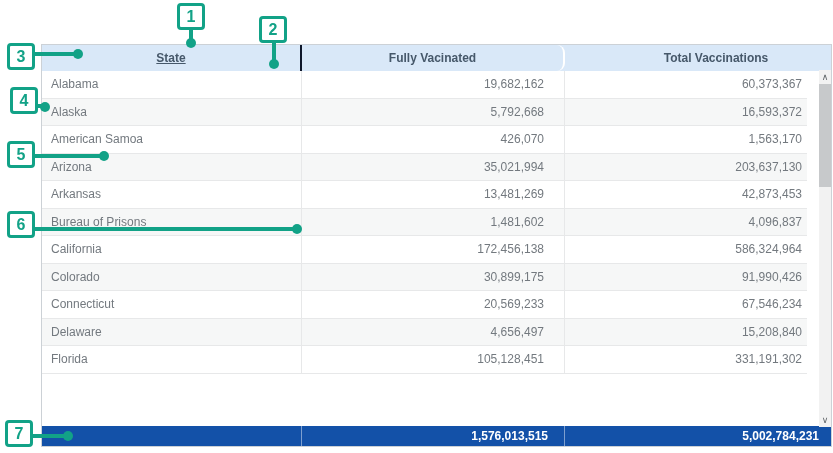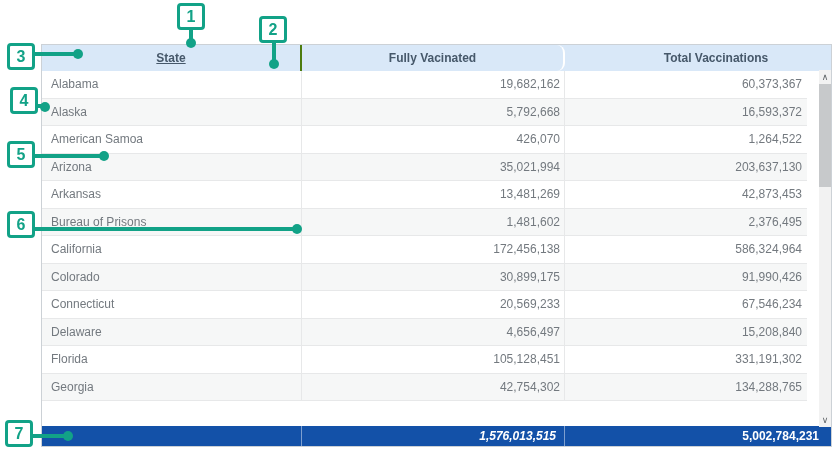--- a/index.html
+++ b/index.html
@@ -19,45 +19,45 @@
   .widget{
     position:absolute;left:41px;top:44px;width:791px;height:403px;
     box-sizing:border-box;border:1px solid #ccd1d6;background:#fff;
     display:flex;flex-direction:column;
   }
   .thead{display:flex;height:26px;flex:0 0 26px;background:var(--header-bg);}
   .hcell{
     box-sizing:border-box;display:flex;align-items:center;justify-content:center;
     font-size:12px;font-weight:bold;color:var(--header-text);
   }
-  .hcell.h1{width:260px;border-right:2px solid #4d7c0f;text-decoration:underline;}
+  .hcell.h1{width:260px;border-right:2px solid #0f172a;text-decoration:underline;}
   .hcell.h2{width:263px;border-right:2px solid #fff;border-radius:8px;}
   .hcell.h3{flex:1;padding-right:12px;margin-left:48px;}
   .tbody{flex:1;position:relative;overflow:hidden;}
   .trow{
     display:flex;height:27.5px;box-sizing:border-box;
     border-bottom:1px solid #e7e8e9;background:#fff;width:765px;
   }
   .trow:nth-child(even){background:#f6f7f7;}
   .tcell{
     box-sizing:border-box;display:flex;align-items:center;
     font-size:12px;color:var(--body-text);white-space:nowrap;overflow:hidden;
   }
   .tcell.c1{width:260px;padding-left:9px;border-right:1px solid #e7e8e9;}
-  .tcell.c2{width:263px;justify-content:flex-end;padding-right:4px;border-right:1px solid #e7e8e9;}
+  .tcell.c2{width:263px;justify-content:flex-end;padding-right:20px;border-right:1px solid #e7e8e9;}
   .tcell.c3{flex:1;justify-content:flex-end;padding-right:5px;}
   .tfoot{
     display:flex;height:20px;flex:0 0 20px;background:var(--footer-bg);
   }
   .fcell{
     box-sizing:border-box;display:flex;align-items:center;justify-content:flex-end;
     font-size:12px;font-weight:bold;color:#ffffff;white-space:nowrap;
   }
   .fcell.f1{width:260px;border-right:1px solid rgba(255,255,255,.45);}
-  .fcell.f2{width:263px;padding-right:8px;border-right:1px solid rgba(255,255,255,.45);font-style:italic;}
+  .fcell.f2{width:263px;padding-right:16px;border-right:1px solid rgba(255,255,255,.45);}
   .fcell.f3{flex:1;padding-right:12px;}
 
   
   .scrollbar{
     position:absolute;top:25px;right:0;width:12px;height:357px;
     background:#f2f2f2;z-index:3;
   }
   .scroll-btn{
     position:absolute;left:0;width:12px;height:14px;display:flex;
     align-items:center;justify-content:center;color:#5f6468;font-size:9px;
@@ -109,36 +109,36 @@
         <div class="tcell c3">60,373,367</div>
       </div>
       <div class="trow">
         <div class="tcell c1">Alaska</div>
         <div class="tcell c2">5,792,668</div>
         <div class="tcell c3">16,593,372</div>
       </div>
       <div class="trow">
         <div class="tcell c1">American Samoa</div>
         <div class="tcell c2">426,070</div>
-        <div class="tcell c3">1,264,522</div>
+        <div class="tcell c3">1,563,170</div>
       </div>
       <div class="trow">
         <div class="tcell c1">Arizona</div>
         <div class="tcell c2">35,021,994</div>
         <div class="tcell c3">203,637,130</div>
       </div>
       <div class="trow">
         <div class="tcell c1">Arkansas</div>
         <div class="tcell c2">13,481,269</div>
         <div class="tcell c3">42,873,453</div>
       </div>
       <div class="trow">
         <div class="tcell c1">Bureau of Prisons</div>
         <div class="tcell c2">1,481,602</div>
-        <div class="tcell c3">2,376,495</div>
+        <div class="tcell c3">4,096,837</div>
       </div>
       <div class="trow">
         <div class="tcell c1">California</div>
         <div class="tcell c2">172,456,138</div>
         <div class="tcell c3">586,324,964</div>
       </div>
       <div class="trow">
         <div class="tcell c1">Colorado</div>
         <div class="tcell c2">30,899,175</div>
         <div class="tcell c3">91,990,426</div>
@@ -150,25 +150,20 @@
       </div>
       <div class="trow">
         <div class="tcell c1">Delaware</div>
         <div class="tcell c2">4,656,497</div>
         <div class="tcell c3">15,208,840</div>
       </div>
       <div class="trow">
         <div class="tcell c1">Florida</div>
         <div class="tcell c2">105,128,451</div>
         <div class="tcell c3">331,191,302</div>
-      </div>
-      <div class="trow">
-        <div class="tcell c1">Georgia</div>
-        <div class="tcell c2">42,754,302</div>
-        <div class="tcell c3">134,288,765</div>
       </div>
     </div>
 
     <div class="tfoot">
       <div class="fcell f1"></div>
       <div class="fcell f2">1,576,013,515</div>
       <div class="fcell f3">5,002,784,231</div>
     </div>
 
     <div class="scrollbar">

